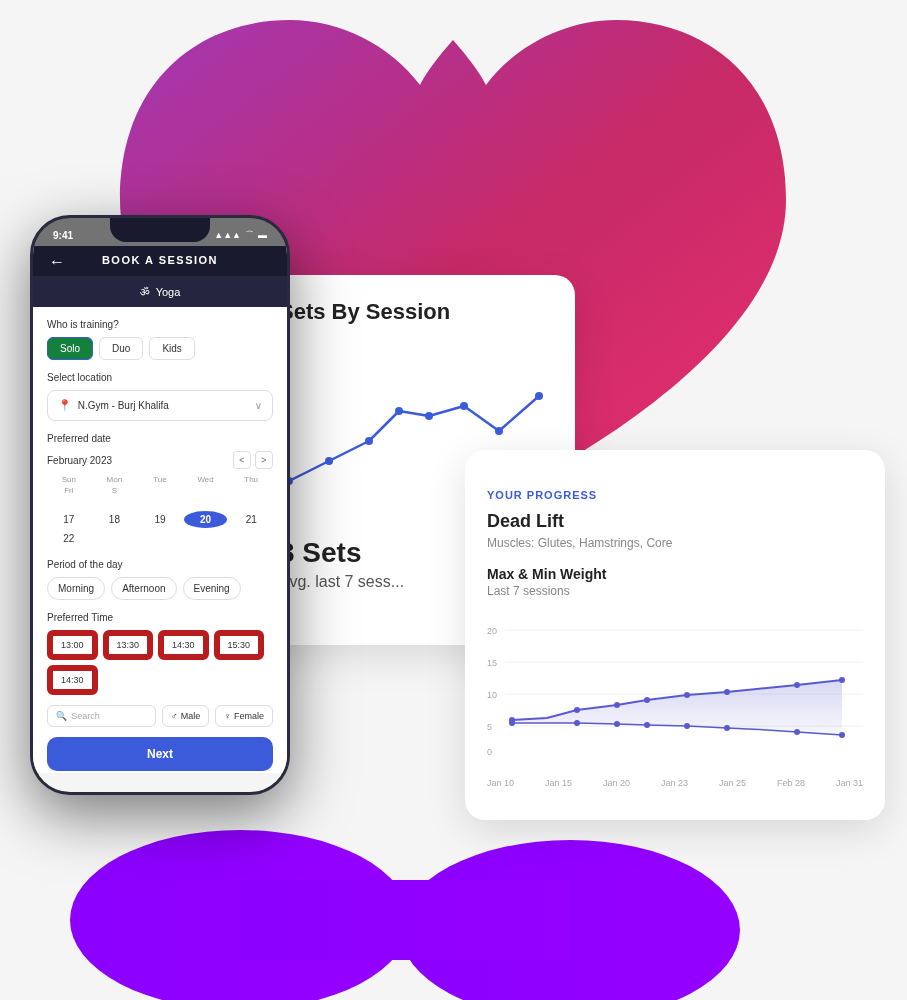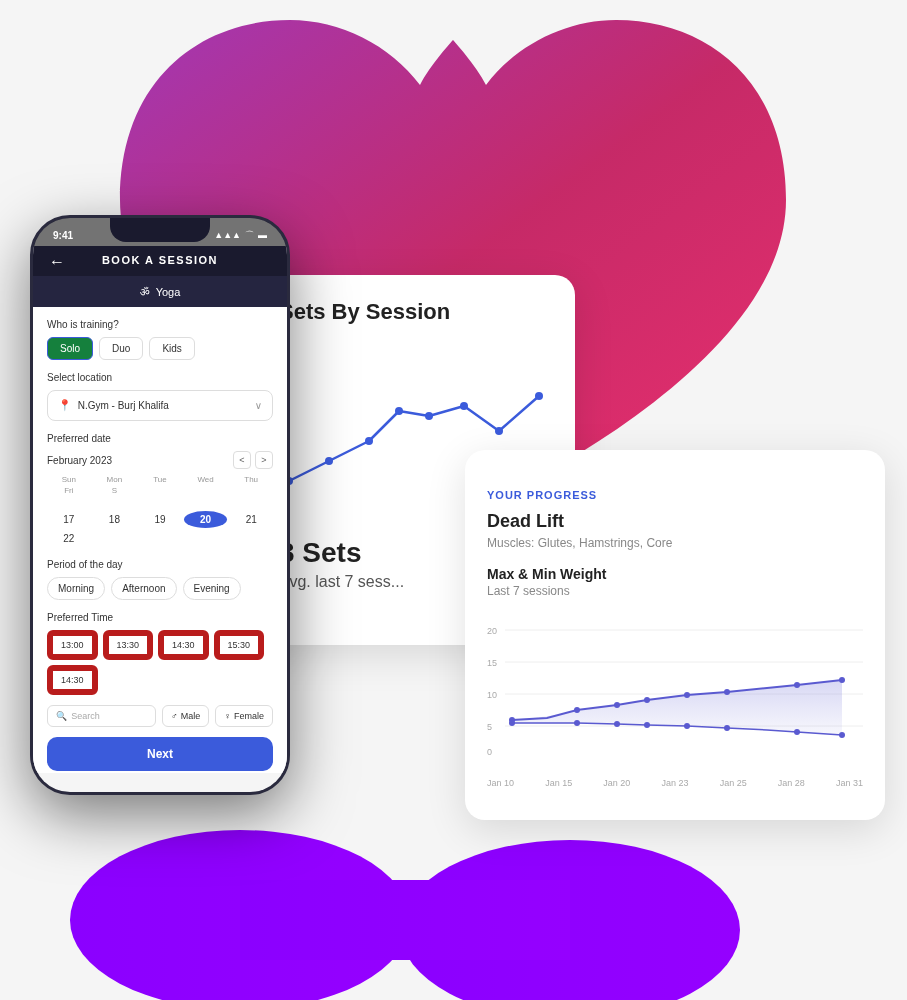--- a/index.html
+++ b/index.html
@@ -669,16 +669,16 @@
     <circle cx="355" cy="115" r="3" fill="#5a5ad0"></circle>
   </svg>
 
   
   <div class="chart-x-labels">
     <span class="chart-x-label">Jan 10</span>
     <span class="chart-x-label">Jan 15</span>
     <span class="chart-x-label">Jan 20</span>
     <span class="chart-x-label">Jan 23</span>
     <span class="chart-x-label">Jan 25</span>
-    <span class="chart-x-label">Jan 28</span>
+    <span class="chart-x-label">Feb 28</span>
     <span class="chart-x-label">Jan 31</span>
   </div>
 </div>
 
 </body></html>

